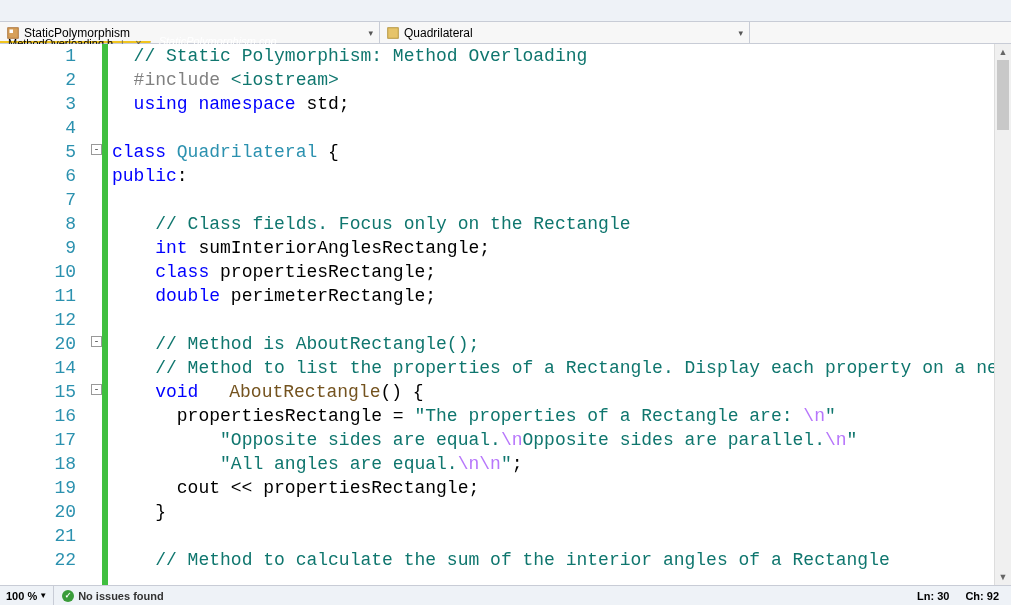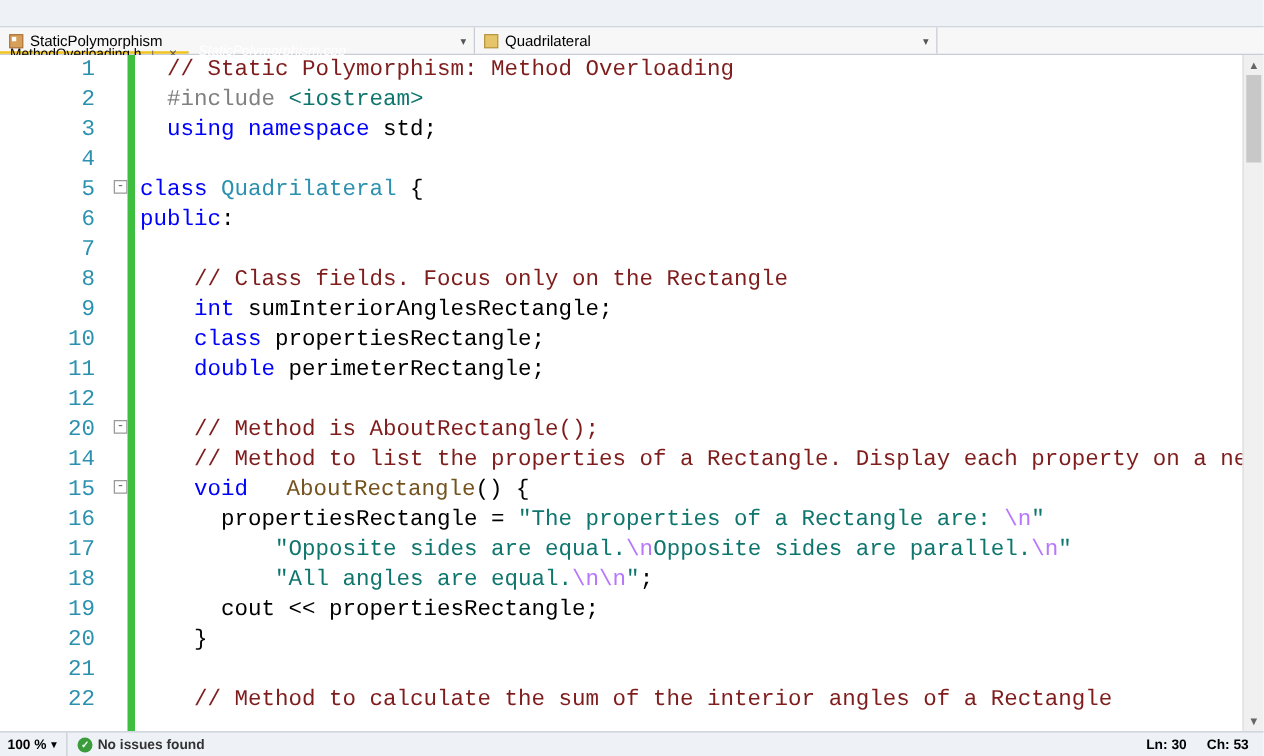--- a/index.html
+++ b/index.html
@@ -18,21 +18,21 @@
 .navicon { width: 14px; height: 14px; display: inline-block; }
 .navdrop { margin-left: auto; color: #555; font-size: 9px; }
 .editor { position: absolute; top: 44px; bottom: 20px; left: 0; right: 0; display: flex; font-family: Consolas, "Courier New", monospace; font-size: 18px; overflow: hidden; }
 .gutter { width: 94px; background: #fff; border-right: none; text-align: right; padding-right: 18px; color: #2b91af; user-select: none; }
 .gutter .ln { height: 24px; line-height: 24px; }
 .margin { width: 18px; background: #fff; position: relative; }
 .greenbar { position: absolute; left: 8px; top: 0; bottom: 0; width: 6px; background: #3fbf3f; }
 .code { flex: 1; background: #fff; overflow: hidden; }
 .codeline { height: 24px; line-height: 24px; white-space: pre; }
 .fold { position: absolute; width: 11px; height: 11px; border: 1px solid #999; background: #fff; font-size: 10px; line-height: 9px; text-align: center; color: #555; left: -3px; }
-.c-comment { color: #7f1d1d; }
+.c-comment { color: #0f766e; }
 .c-keyword { color: #0000ff; }
 .c-string { color: #0f766e; }
 .c-type { color: #2b91af; }
 .c-directive { color: #808080; }
 .c-escape { color: #b776fb; }
 .c-method { color: #74531f; padding-left: 20px; }
 .c-text { color: #000; }
 .statusbar { position: absolute; bottom: 0; left: 0; right: 0; height: 20px; background: #eef2f7; border-top: 1px solid #c8ccd6; display: flex; align-items: center; font-size: 11px; font-weight: bold; }
 .zoom { padding: 0 6px; border-right: 1px solid #c8ccd6; height: 100%; display: flex; align-items: center; gap: 2px; }
 .issues { padding: 0 8px; display: flex; align-items: center; gap: 4px; color: #333; }
@@ -144,15 +144,15 @@
     <span>100 %</span>
     <span style="font-size:8px">▼</span>
   </div>
   <div class="issues">
     <span class="checkicon">✓</span>
     <span>No issues found</span>
   </div>
   <div class="spacer"></div>
   <div class="posinfo">
     <span>Ln: 30</span>
-    <span>Ch: 53</span>
+    <span>Ch: 92</span>
   </div>
 </div>
 
 </body></html>

